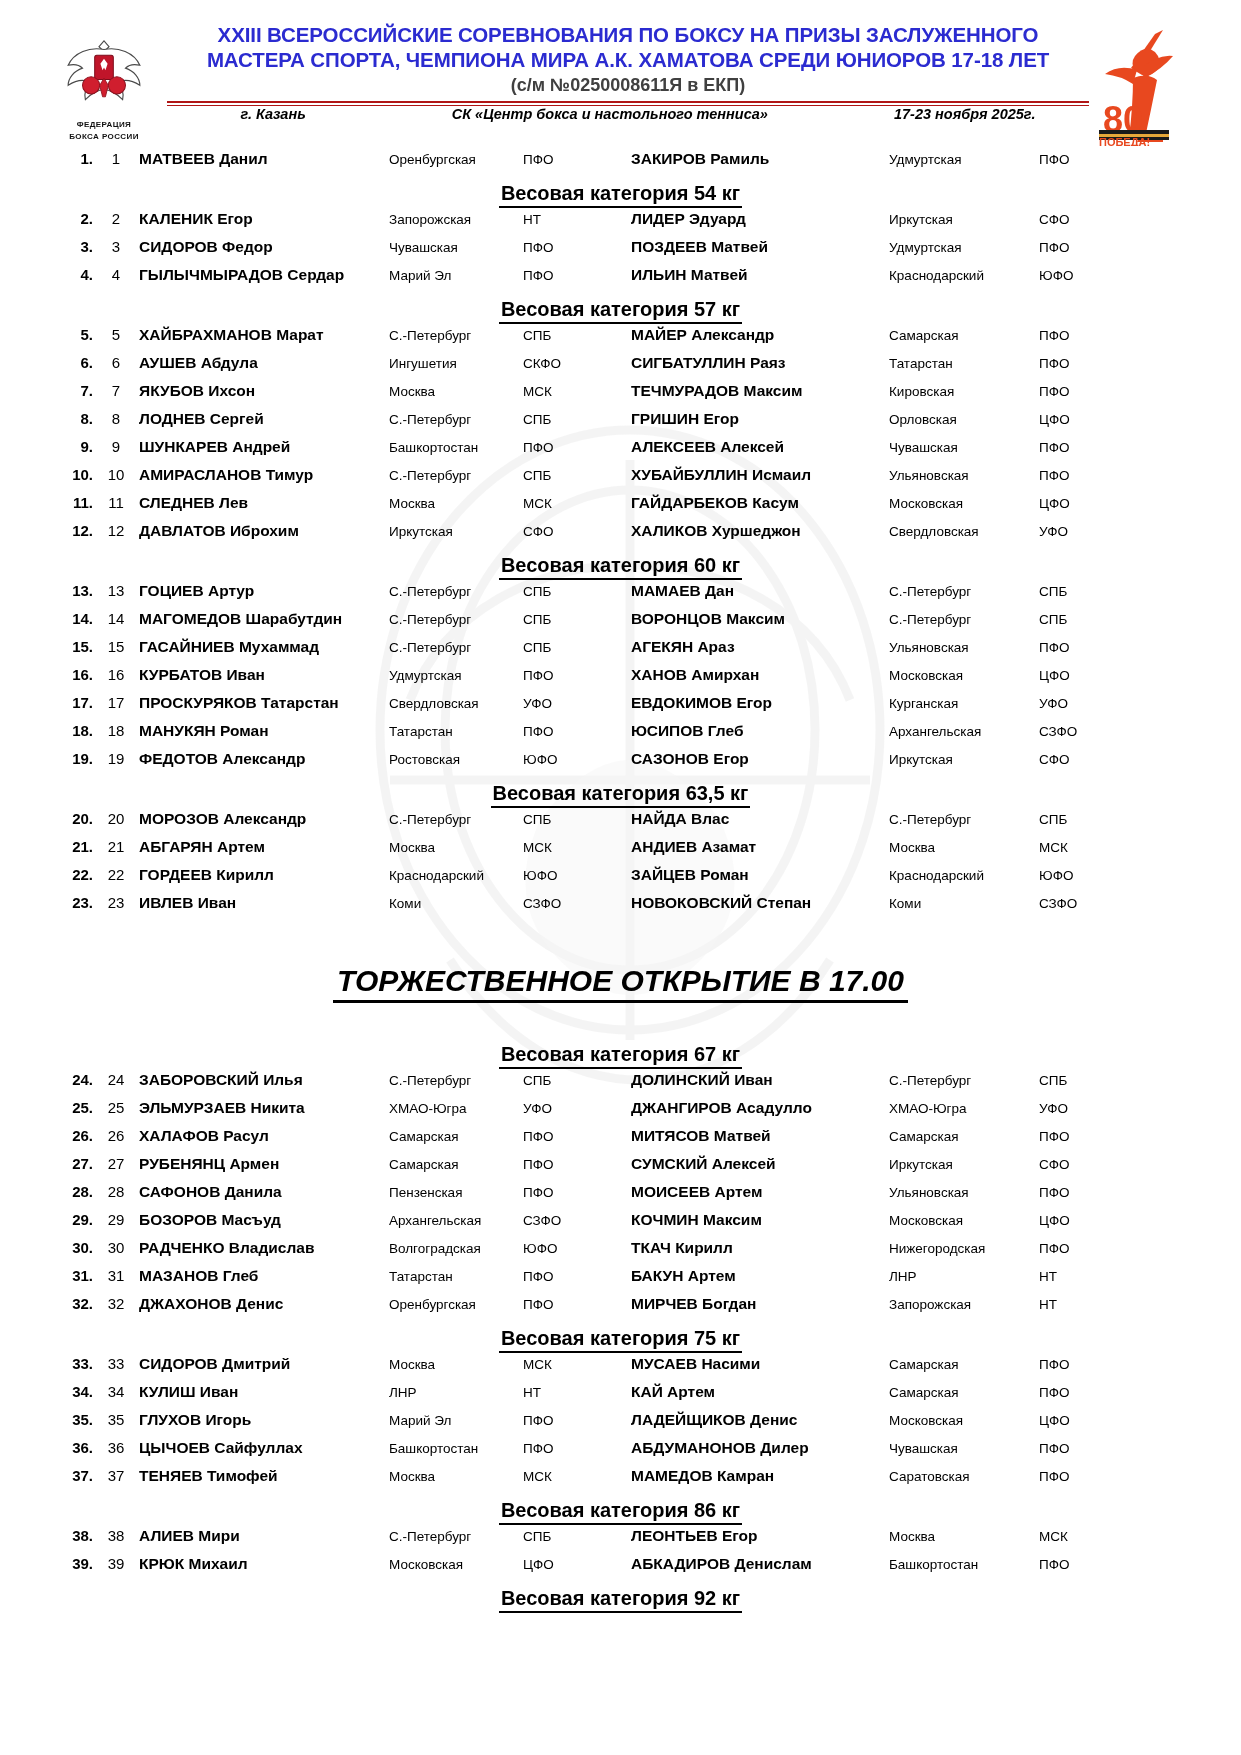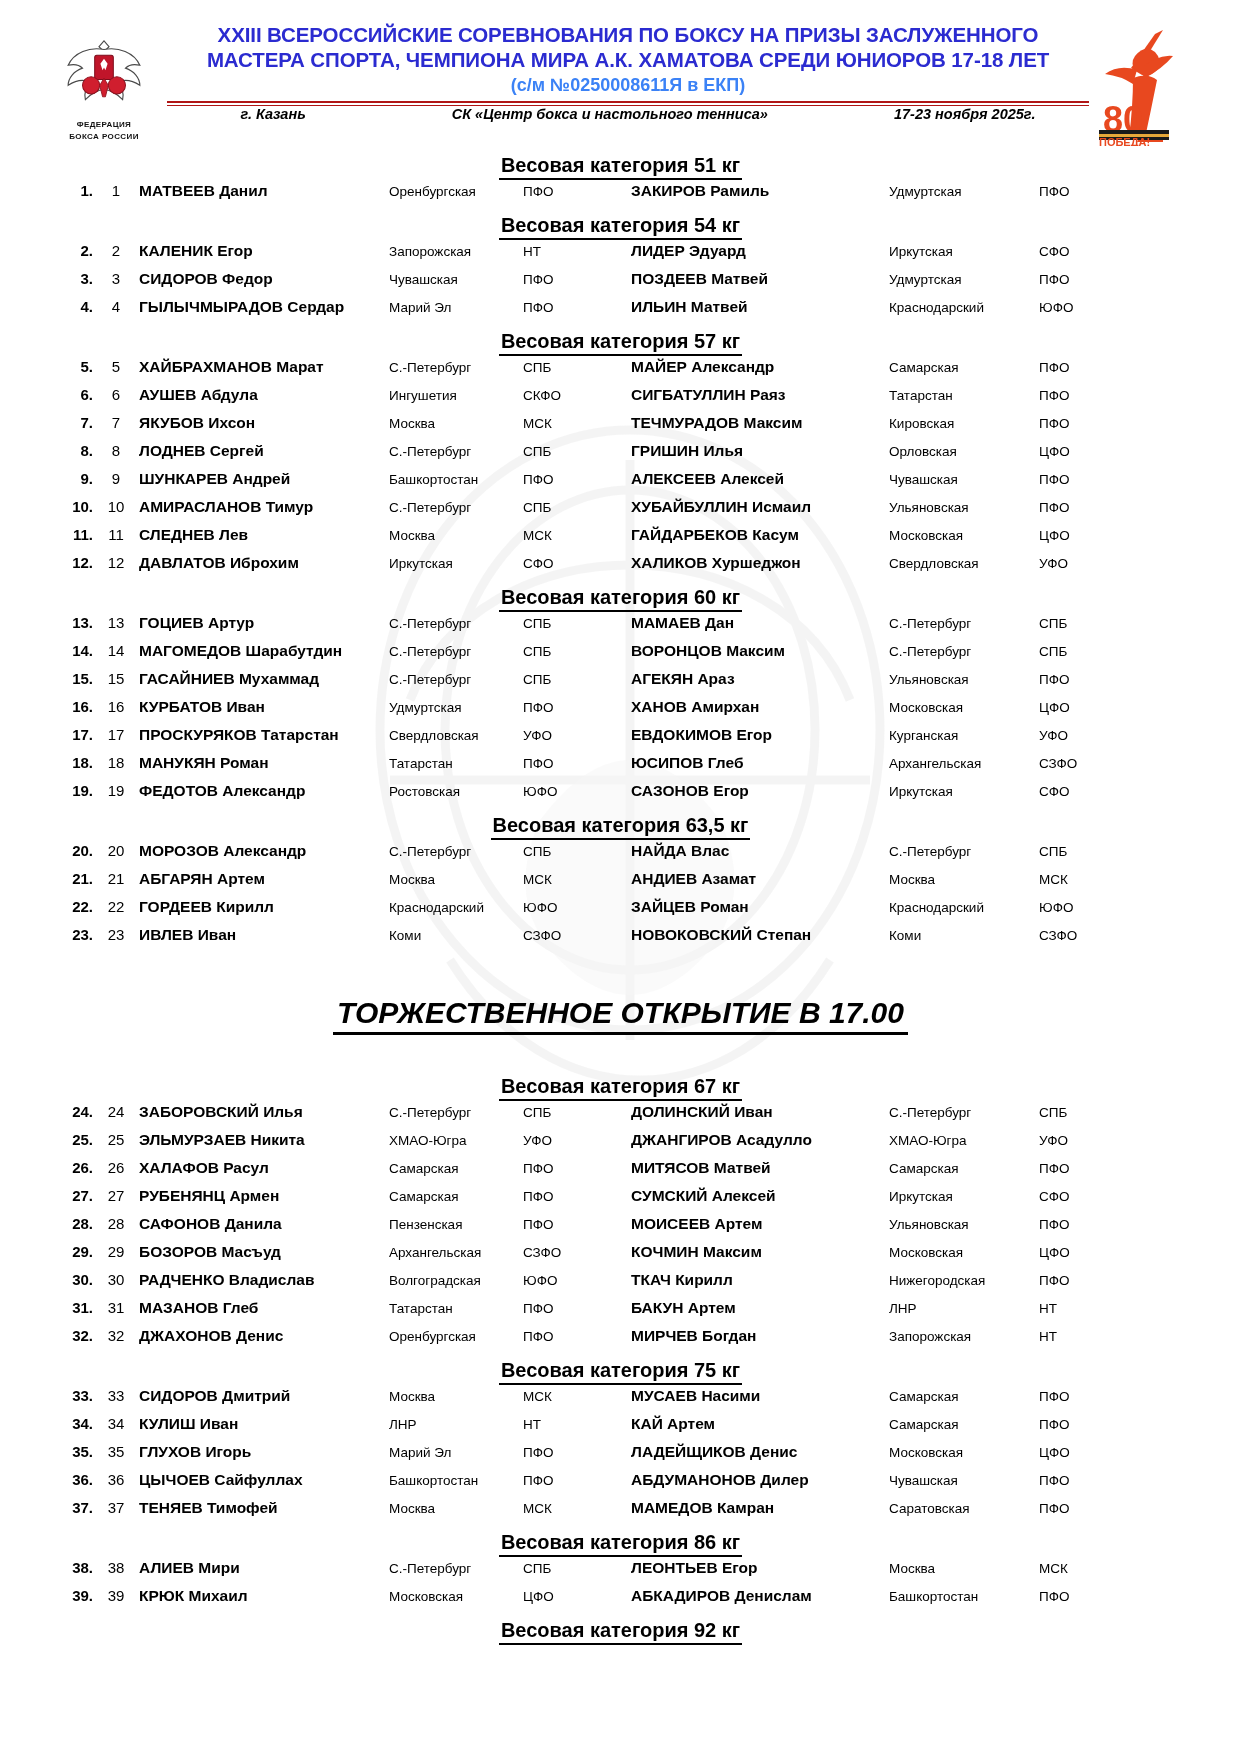--- a/index.html
+++ b/index.html
@@ -39,21 +39,21 @@
   .header-center{ flex:1 1 auto; text-align:center; padding:0 4px;}
   .title-main{
     color:#2b2bd0;
     font-weight:bold;
     font-size:20.5px;
     line-height:25px;
     letter-spacing:-.1px;
     white-space:nowrap;
   }
   .title-sub{
-    color:#3b82f6;
+    color:#404040;
     font-weight:bold;
     font-size:18px;
     line-height:24px;
     margin-top:1px;
   }
   .rule-wrap{ margin-top:4px; }
   .rule-a{ height:2px; background:#b01616; }
   .rule-b{ height:1px; background:#b01616; margin-top:2px;}
   .venue-line{
     display:flex; align-items:baseline;
@@ -186,21 +186,20 @@
         <rect x="2" y="104" width="70" height="4" fill="#1a1a1a"></rect>
         <rect x="2" y="108" width="70" height="3" fill="#e6a83a"></rect>
         <rect x="2" y="111" width="70" height="3" fill="#1a1a1a"></rect>
         <text x="2" y="120" font-family="Liberation Sans, sans-serif" font-size="11" font-weight="bold" fill="#e8481f">ПОБЕДА!</text>
       </svg>
     </div>
   </div>
 
 
   <div id="sections-before">
-      <div class="cat"><span>Весовая категория 51 кг</span></div>
       <div class="row">
         <div class="c-idx">1.</div>
         <div class="c-num">1</div>
         <div class="c-red">МАТВЕЕВ Данил</div>
         <div class="c-rreg">Оренбургская</div>
         <div class="c-rfo">ПФО</div>
         <div class="c-blue">ЗАКИРОВ Рамиль</div>
         <div class="c-breg">Удмуртская</div>
         <div class="c-bfo">ПФО</div>
       </div>
@@ -265,21 +264,21 @@
         <div class="c-blue">ТЕЧМУРАДОВ Максим</div>
         <div class="c-breg">Кировская</div>
         <div class="c-bfo">ПФО</div>
       </div>
       <div class="row">
         <div class="c-idx">8.</div>
         <div class="c-num">8</div>
         <div class="c-red">ЛОДНЕВ Сергей</div>
         <div class="c-rreg">С.-Петербург</div>
         <div class="c-rfo">СПБ</div>
-        <div class="c-blue">ГРИШИН Илья</div>
+        <div class="c-blue">ГРИШИН Егор</div>
         <div class="c-breg">Орловская</div>
         <div class="c-bfo">ЦФО</div>
       </div>
       <div class="row">
         <div class="c-idx">9.</div>
         <div class="c-num">9</div>
         <div class="c-red">ШУНКАРЕВ Андрей</div>
         <div class="c-rreg">Башкортостан</div>
         <div class="c-rfo">ПФО</div>
         <div class="c-blue">АЛЕКСЕЕВ Алексей</div>

